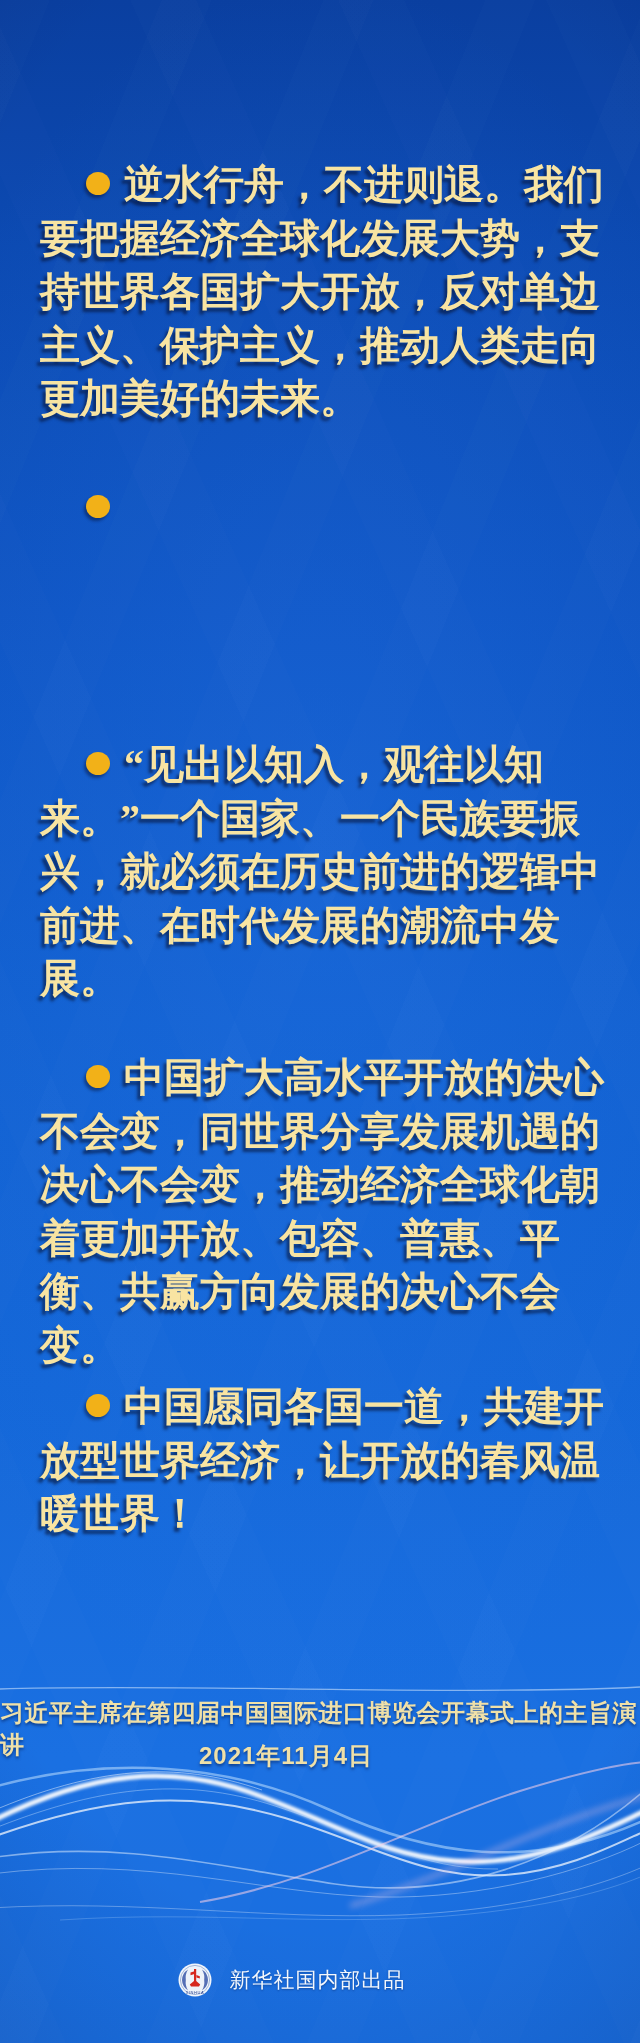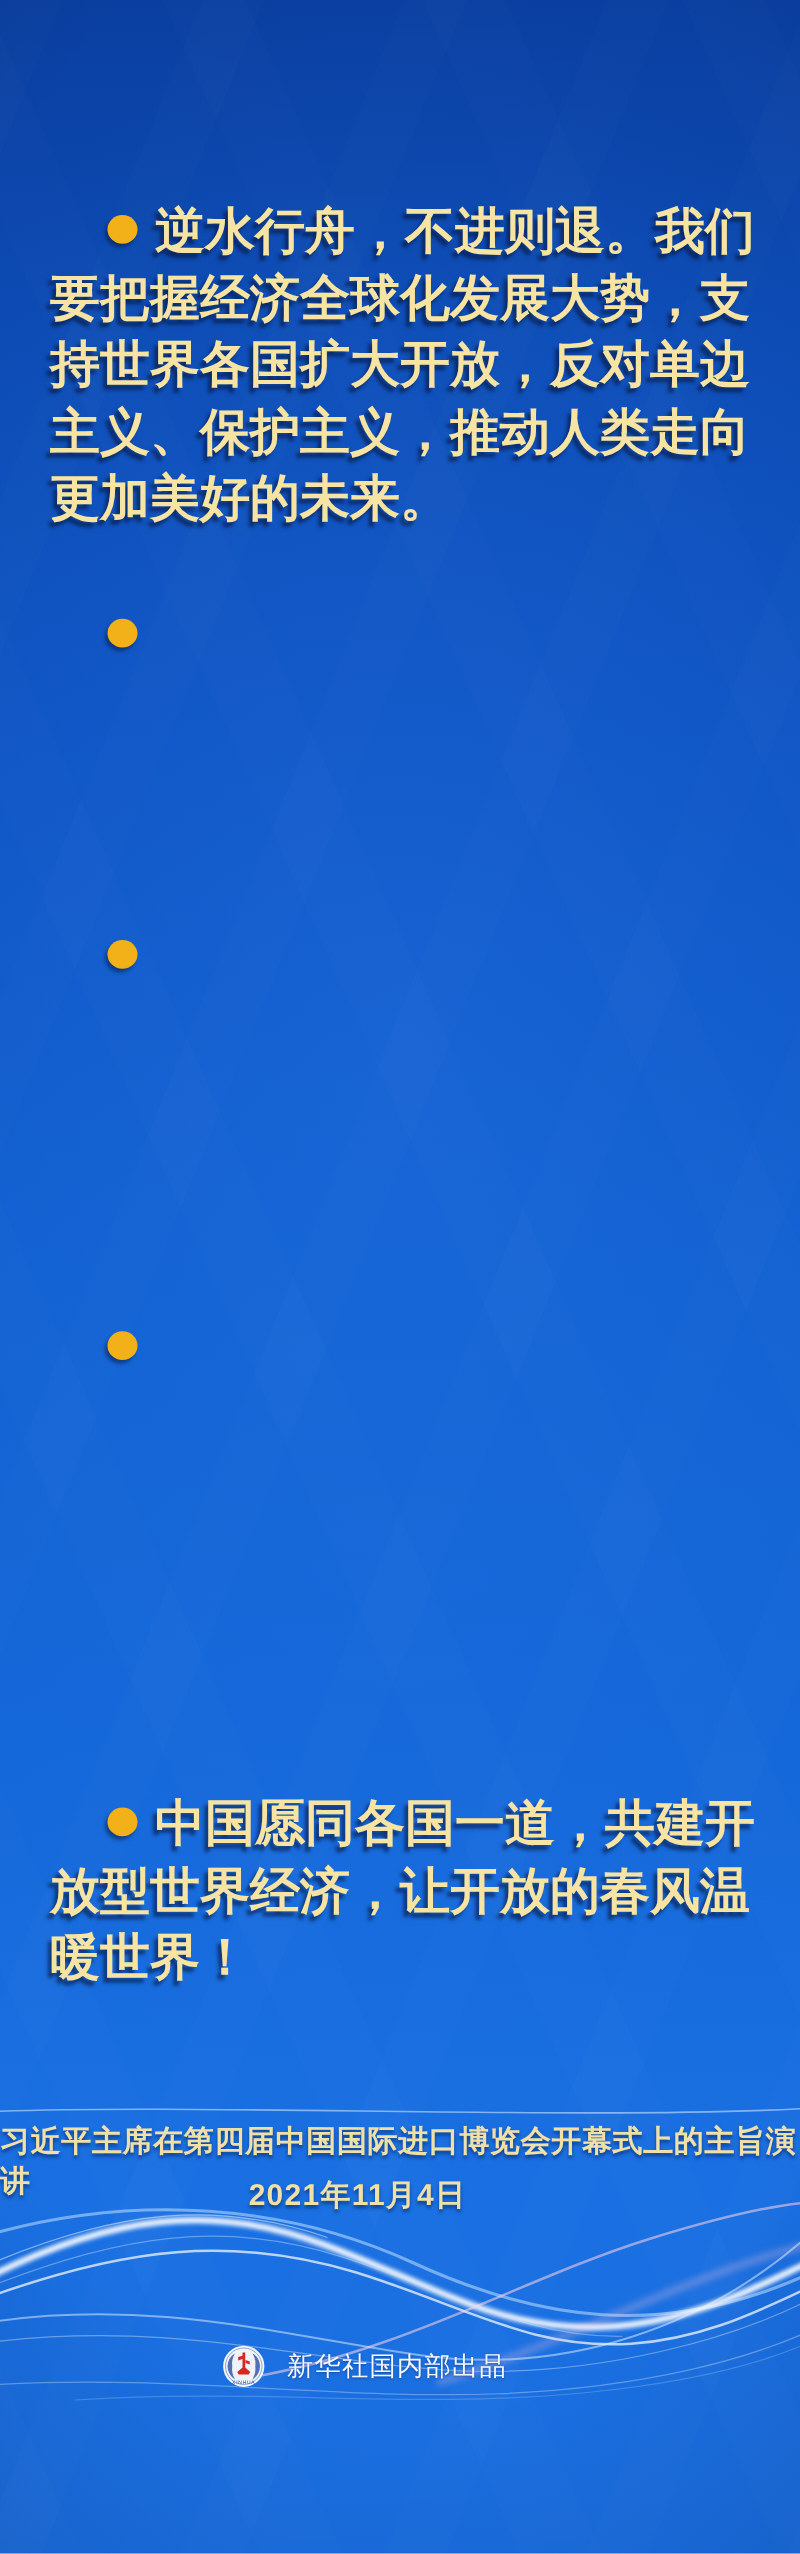--- a/index.html
+++ b/index.html
@@ -22,57 +22,57 @@
   }
   .quote{
     position:absolute;left:0;width:640px;box-sizing:border-box;
     padding:0 30px 0 40px;
     font-family:"Liberation Serif","DejaVu Serif",serif;
     font-weight:700;font-size:40px;line-height:53.5px;letter-spacing:0;
     color:#f8e4a2;text-align:left;text-indent:46px;margin:0;
     text-shadow:-3px 4px 3px rgba(6,16,48,0.60);
     line-break:strict;word-break:normal;
   }
-  .q1{top:158px;padding-left:40px;} .q2{top:481px;} .q3{top:738px;} .q4{top:1051px;} .q5{top:1432px;}
+  .q1{top:158px;padding-left:40px;} .q2{top:481px;} .q3{top:738px;} .q4{top:1051px;} .q5{top:1380px;}
   .dot{
     display:inline-block;width:24px;height:23px;border-radius:50%;
     background:#f2b118;margin-right:14px;vertical-align:3px;
     box-shadow:-2px 3px 3px rgba(6,16,48,0.45);
   }
   .caption{
     position:absolute;left:0;top:1697px;width:640px;text-align:left;
     font-size:24px;font-weight:700;color:#efe0a8;letter-spacing:0.5px;
     text-shadow:0 2px 3px rgba(2,20,70,0.55);
   }
   .date{
     position:absolute;left:0;top:1740px;width:572px;text-align:center;
     font-size:24px;font-weight:700;color:#efe0a8;letter-spacing:1px;
     text-shadow:0 2px 3px rgba(2,20,70,0.55);
   }
   .waves{position:absolute;left:0;top:1670px;width:640px;height:290px;}
   .footer{
-    position:absolute;left:0;top:1873px;width:583px;height:40px;
+    position:absolute;left:0;top:1960px;width:583px;height:40px;
     display:flex;align-items:center;justify-content:center;gap:18px;
   }
   .footer-text{
     font-size:21px;color:#f4f8fd;font-weight:500;letter-spacing:1px;
     text-shadow:0 1px 2px rgba(2,20,70,0.4);
   }
   .logo{width:34px;height:34px;flex:0 0 auto;}
 </style>
 </head>
 <body>
 
 <div class="bg"></div>
 <div class="bg-streaks"></div>
 
 <p class="quote q1"><span class="dot"></span><span>逆水行舟，不进则退。我们要把握经济全球化发展大势，支持世界各国扩大开放，反对单边主义、保护主义，推动人类走向更加美好的未来。</span></p>
 <p class="quote q2"><span class="dot"></span></p>
-<p class="quote q3"><span class="dot"></span></p>
-<p class="quote q4"><span class="dot"></span></p>
+<p class="quote q3"><span class="dot"></span><span>“见出以知入，观往以知来。”一个国家、一个民族要振兴，就必须在历史前进的逻辑中前进、在时代发展的潮流中发展。</span></p>
+<p class="quote q4"><span class="dot"></span><span>中国扩大高水平开放的决心不会变，同世界分享发展机遇的决心不会变，推动经济全球化朝着更加开放、包容、普惠、平衡、共赢方向发展的决心不会变。</span></p>
 <p class="quote q5"><span class="dot"></span><span>中国愿同各国一道，共建开放型世界经济，让开放的春风温暖世界！</span></p>
 
 <div class="caption">习近平主席在第四届中国国际进口博览会开幕式上的主旨演讲</div>
 <div class="date">2021年11月4日</div>
 
 <svg class="waves" viewBox="0 0 640 290" fill="none" xmlns="http://www.w3.org/2000/svg">
   <defs>
     <filter id="glow" x="-20%" y="-20%" width="140%" height="140%">
       <feGaussianBlur stdDeviation="1.6"></feGaussianBlur>
     </filter>

